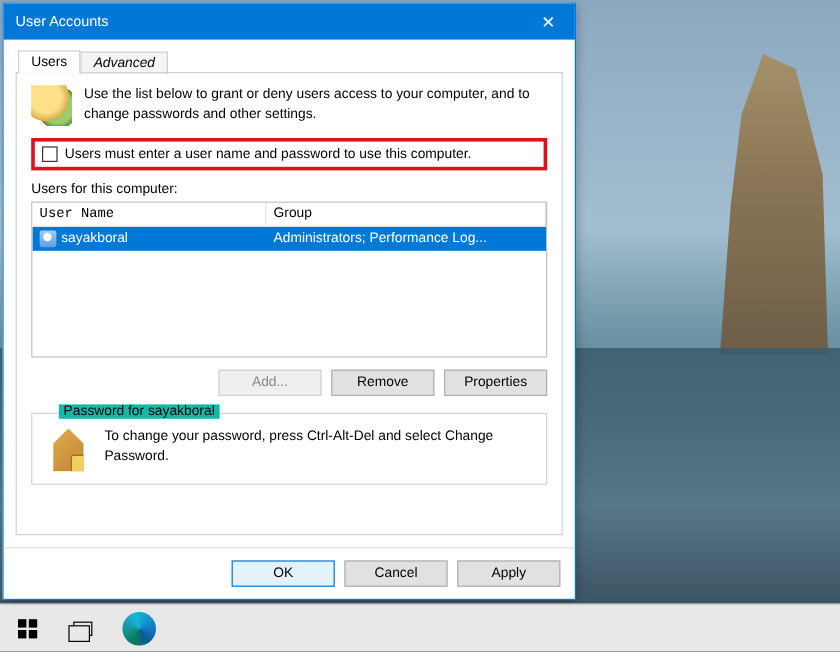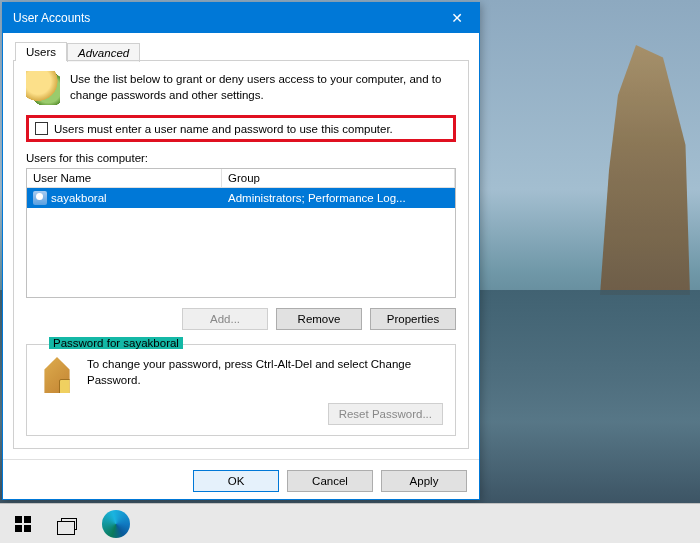--- a/index.html
+++ b/index.html
@@ -87,21 +87,21 @@
 
   .list-label { font-size:11.5px; margin-bottom:4px; }
   .list-box {
     border:1px solid #c0c0c0; height:130px; background:#fff; overflow:hidden;
   }
   .list-head { display:flex; font-size:11.5px; }
   .list-head .col {
     padding:3px 6px; border-right:1px solid #e0e0e0; border-bottom:1px solid #e0e0e0;
     background:#fff;
   }
-  .col-name { width:195px; }
+  .col-name { width:195px;font-family:Liberation Mono, monospace; }
   .col-group { flex:1; }
   .list-row {
     display:flex; font-size:11.5px; align-items:center;
     background:#0078d7; color:#fff;
   }
   .list-row .cell { padding:3px 6px; display:flex; align-items:center; gap:4px; }
   .cell-name { width:195px; }
   .cell-group { flex:1; }
   .user-icon {
     width:14px; height:14px; flex-shrink:0;
@@ -256,25 +256,20 @@
             <span>Properties</span>
           </div>
       </div>
 
       <div class="groupbox">
         <div class="legend">Password for sayakboral</div>
         <div class="pw-row">
           <div class="pw-icon"></div>
           <div class="pw-text">To change your password, press Ctrl-Alt-Del and select Change Password.</div>
         </div>
-        <div class="pw-reset-row">
-          <div class="btn disabled">
-              <span>Reset Password...</span>
-            </div>
-        </div>
       </div>
 
     </div>
 
   </div>
 
   <div class="dlg-buttons">
     <div class="btn primary">
         <span>OK</span>
       </div>

